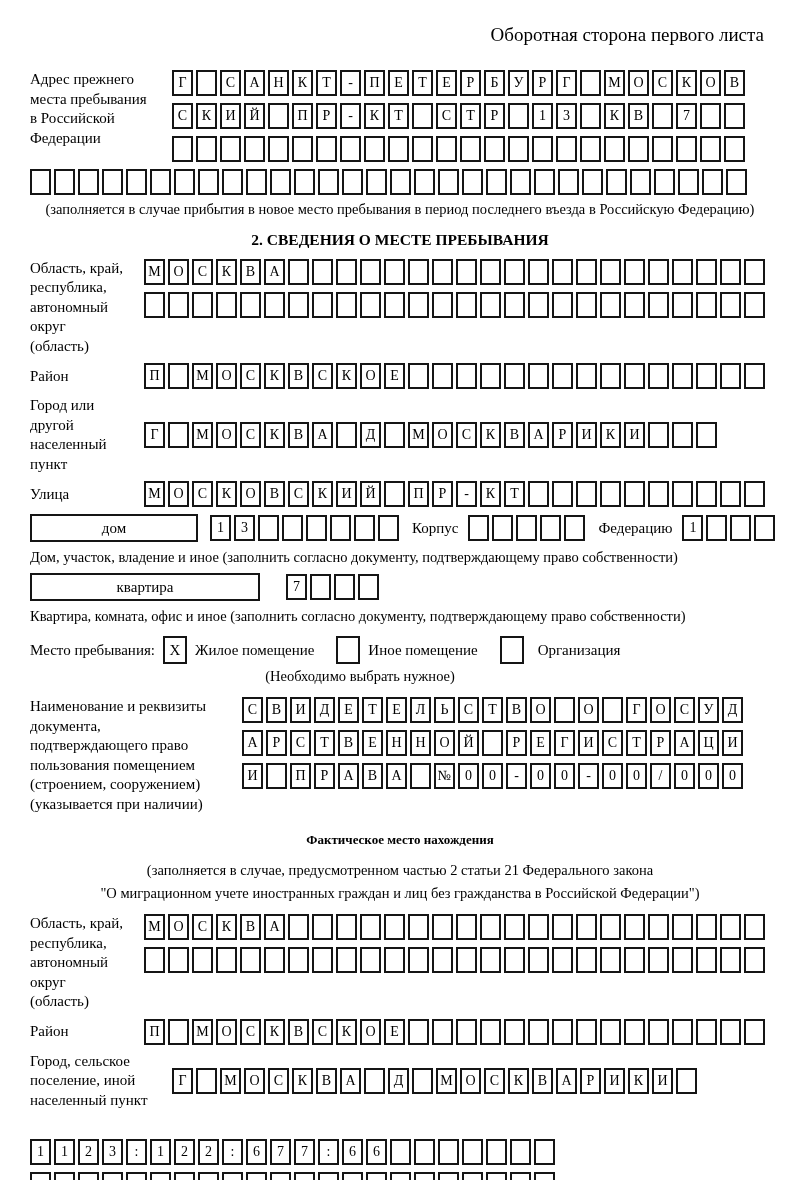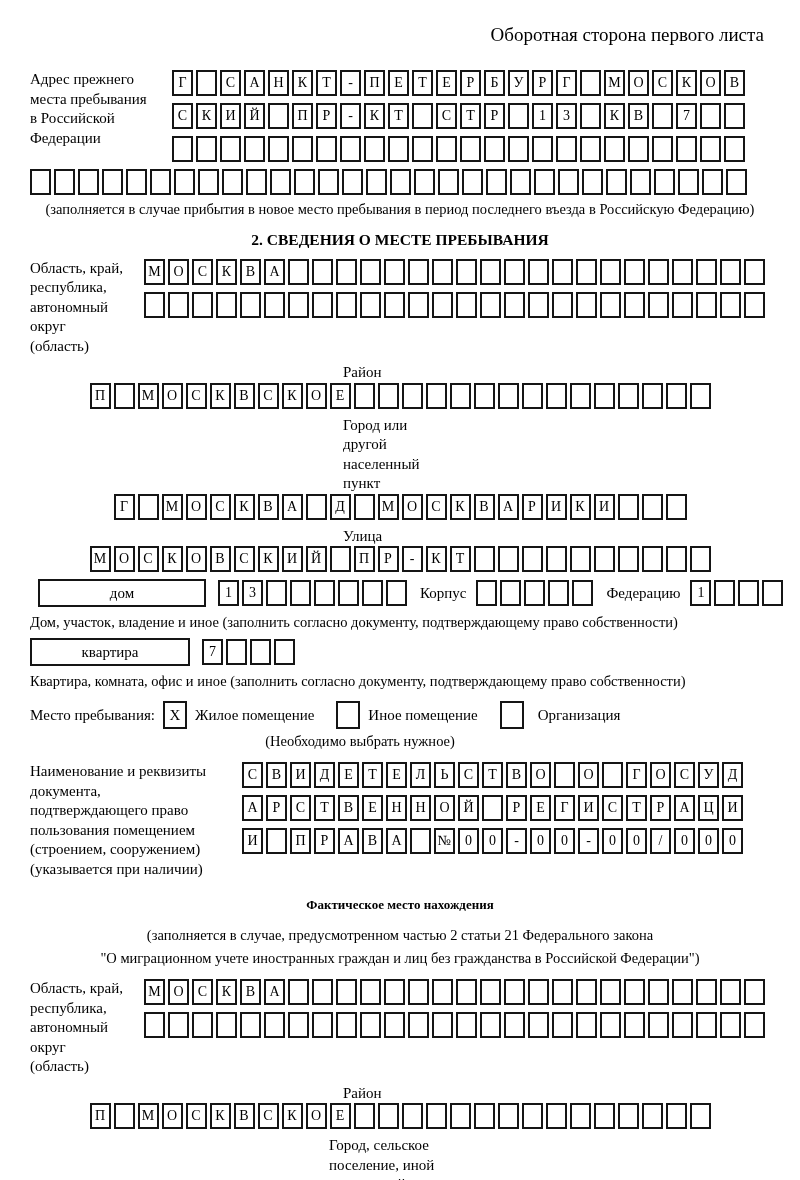--- a/index.html
+++ b/index.html
@@ -1,35 +1,35 @@
 <!DOCTYPE html>
 <html lang="ru"><head>
 <meta charset="utf-8">
 <style>
   html,body{margin:0;padding:0;background:#fff;color:#000;}
   body{width:800px;font-family:"Liberation Serif","DejaVu Serif",serif;}
   .page{box-sizing:border-box;width:800px;min-height:1180px;padding:14px 30px 12px 30px;}
   .back-note{text-align:right;font-size:19px;margin:10px 6px 24px 0;}
   .frow{display:flex;align-items:flex-start;margin-bottom:7px;}
-  .frow.vcenter{align-items:center;flex-direction:column;}
+  .frow.vcenter{align-items:center;}
   .flabel{font-size:15px;line-height:1.3;flex:0 0 auto;padding-right:20px;box-sizing:border-box;}
   .w140{width:142px;} .w112{width:114px;} .w210{width:212px;font-family:Liberation Serif, serif;} .w185{width:188px;}
   .rows{display:flex;flex-direction:column;gap:7px;}
   .boxrow{display:flex;gap:3px;flex-wrap:nowrap;}
   .cbox{box-sizing:border-box;width:21px;height:26px;border:2px solid #151515;font-size:14px;
         line-height:22px;text-align:center;flex:0 0 auto;overflow:hidden;background:#fff;}
   .fullrow{margin:2px 0 5px 0;}
   .caption{font-size:14.5px;line-height:1.3;margin-bottom:6px;}
   .center{text-align:center;}
   .sec-title{font-weight:bold;text-align:center;font-size:15.5px;margin:12px 0 10px 0;}
   .inline-row{display:flex;align-items:center;gap:3px;margin:4px 0 6px 0;}
   .lblbox{box-sizing:border-box;border:2px solid #151515;height:28px;display:flex;align-items:center;
           justify-content:center;font-size:15px;flex:0 0 auto;background:#fff;}
-  .lblbox.dom{width:168px;margin-right:9px;margin-left:8px;}
-  .lblbox.kv{width:160px;margin-right:9px;}
+  .lblbox.dom{width:168px;margin-right:9px;}
+  .lblbox.kv{width:230px;margin-right:23px;}
   .inline-label{font-size:15px;margin:0 7px 0 10px;white-space:nowrap;}
   .stay-row{display:flex;align-items:center;font-size:15px;margin:10px 0 4px 0;}
   .stay-row .gap-s{margin-left:8px;} .stay-row .gap-m{margin-left:14px;} .stay-row .gap-l{margin-left:22px;}
   .cbox.check{width:24px;height:28px;line-height:24px;font-size:15px;}
   .choose-note{font-size:14.5px;width:340px;margin:2px 0 12px 160px;text-align:center;}
   .actual-title{font-weight:bold;text-align:center;font-size:13px;margin:18px 0 12px 0;}
   .actual-cap{font-size:14.5px;text-align:center;line-height:1.45;margin-bottom:10px;}
   .stamp-wrap{margin:18px 0 0 370px;width:372px;}
   .stamp-box{box-sizing:border-box;width:366px;height:178px;border:2px solid #151515;background:#fff;}
   .mb0{margin-bottom:2px;}

